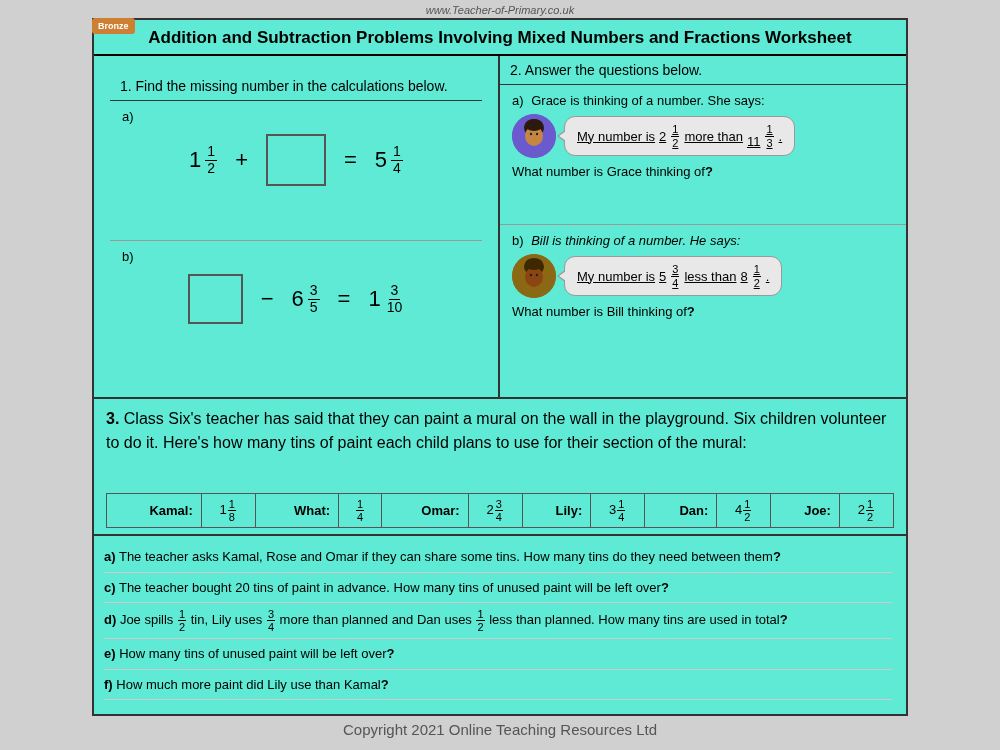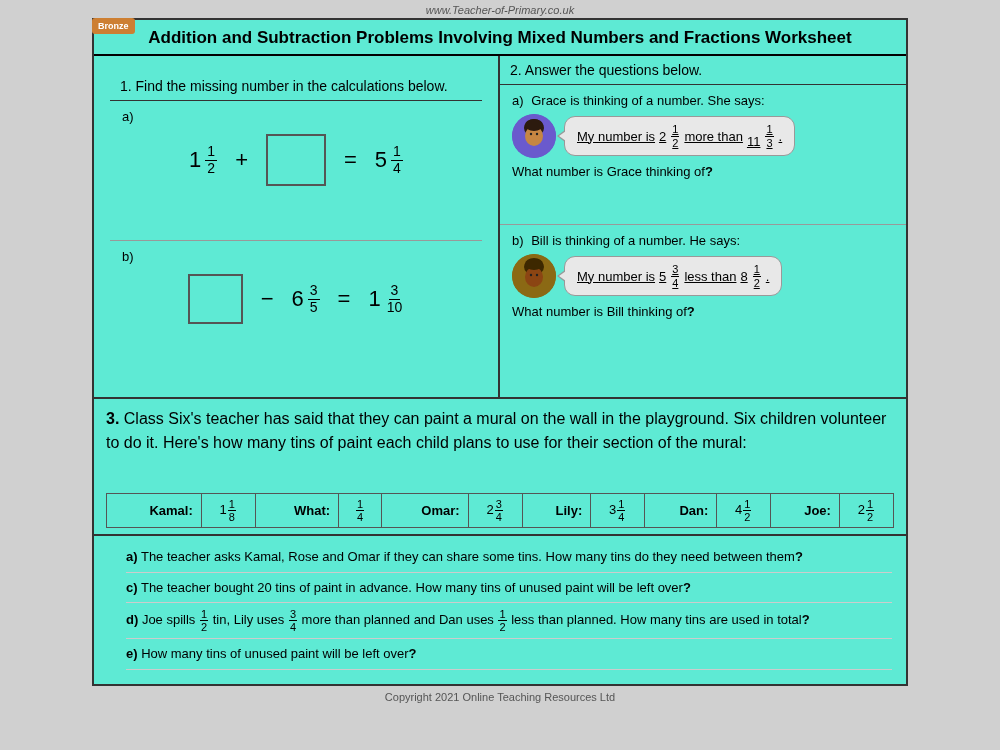--- a/index.html
+++ b/index.html
@@ -195,31 +195,31 @@
       border: 1px solid #555;
       padding: 4px 8px;
       text-align: center;
       vertical-align: middle;
     }
     .paint-table td.name {
       font-weight: bold;
       text-align: right;
     }
     .questions-section {
-      padding: 6px 14px 0 32px;
+      padding: 6px 14px 0 10px;
     }
     .q-item {
       font-size: 13px;
       padding: 5px 0 5px 0;
       border-bottom: 1px solid #ccc;
       line-height: 1.5;
     }
     .q-item:last-child { border-bottom: none; }
     .bottom-copyright {
-      font-size: 11px;
+      font-size: 15px;
       color: #555;
       text-align: left;
       padding: 5px 0 3px 0;
     }
 
     
     .ifrac {
       display: inline-flex;
       flex-direction: column;
       align-items: center;
@@ -341,21 +341,21 @@
           </div>
         </div>
         <div class="question-text">
           What number is Grace thinking of<b>?</b>
         </div>
       </div>
 
       <div class="sub-section">
         <div class="sub-label">
           <span>b)</span>
-          <span style="margin-left:4px;">Bill is thinking of a number. He says:</span>
+          <span style="margin-left:4px;font-style:italic;">Bill is thinking of a number. He says:</span>
         </div>
         <div class="grace-row">
 
           <div class="avatar" style="background:#8B6914;">
             <svg width="44" height="44" viewBox="0 0 44 44">
               <circle cx="22" cy="22" r="22" fill="#8B6914"></circle>
 
               <ellipse cx="22" cy="13" rx="10" ry="8" fill="#3d2800"></ellipse>
 
               <ellipse cx="22" cy="23" rx="9" ry="10" fill="#8B4513"></ellipse>
@@ -468,17 +468,20 @@
       more than planned and Dan uses
       <span class="ifrac">
           <span class="num">1</span>
           <span class="den">2</span>
         </span>
       less than planned. How many tins are used in total<b>?</b>
     </div>
     <div class="q-item">
       <b>e)</b>  How many tins of unused paint will be left over<b>?</b>
     </div>
+    <div class="q-item">
+      <b>f)</b>  How much more paint did Lily use than Kamal<b>?</b>
+    </div>
     <div style="height:14px;"></div>
   </div>
 </div>
 
 <div class="bottom-copyright">Copyright 2021 Online Teaching Resources Ltd</div>
 
 </body></html>

